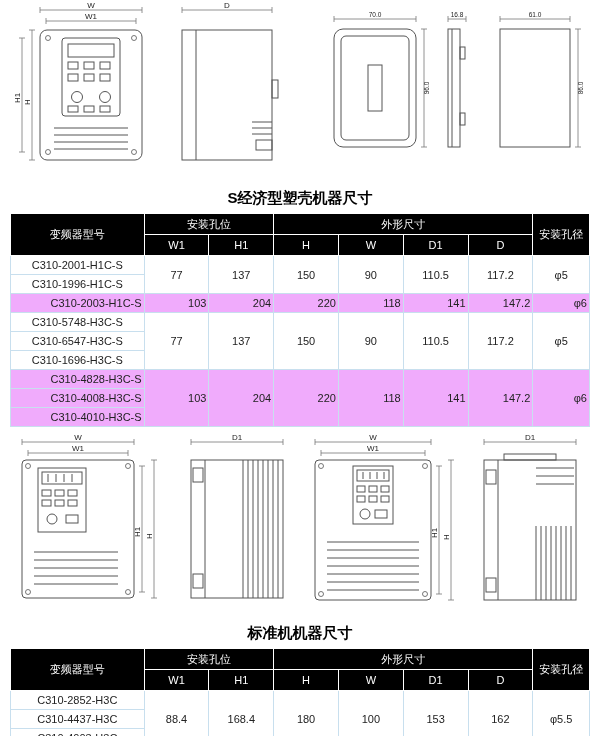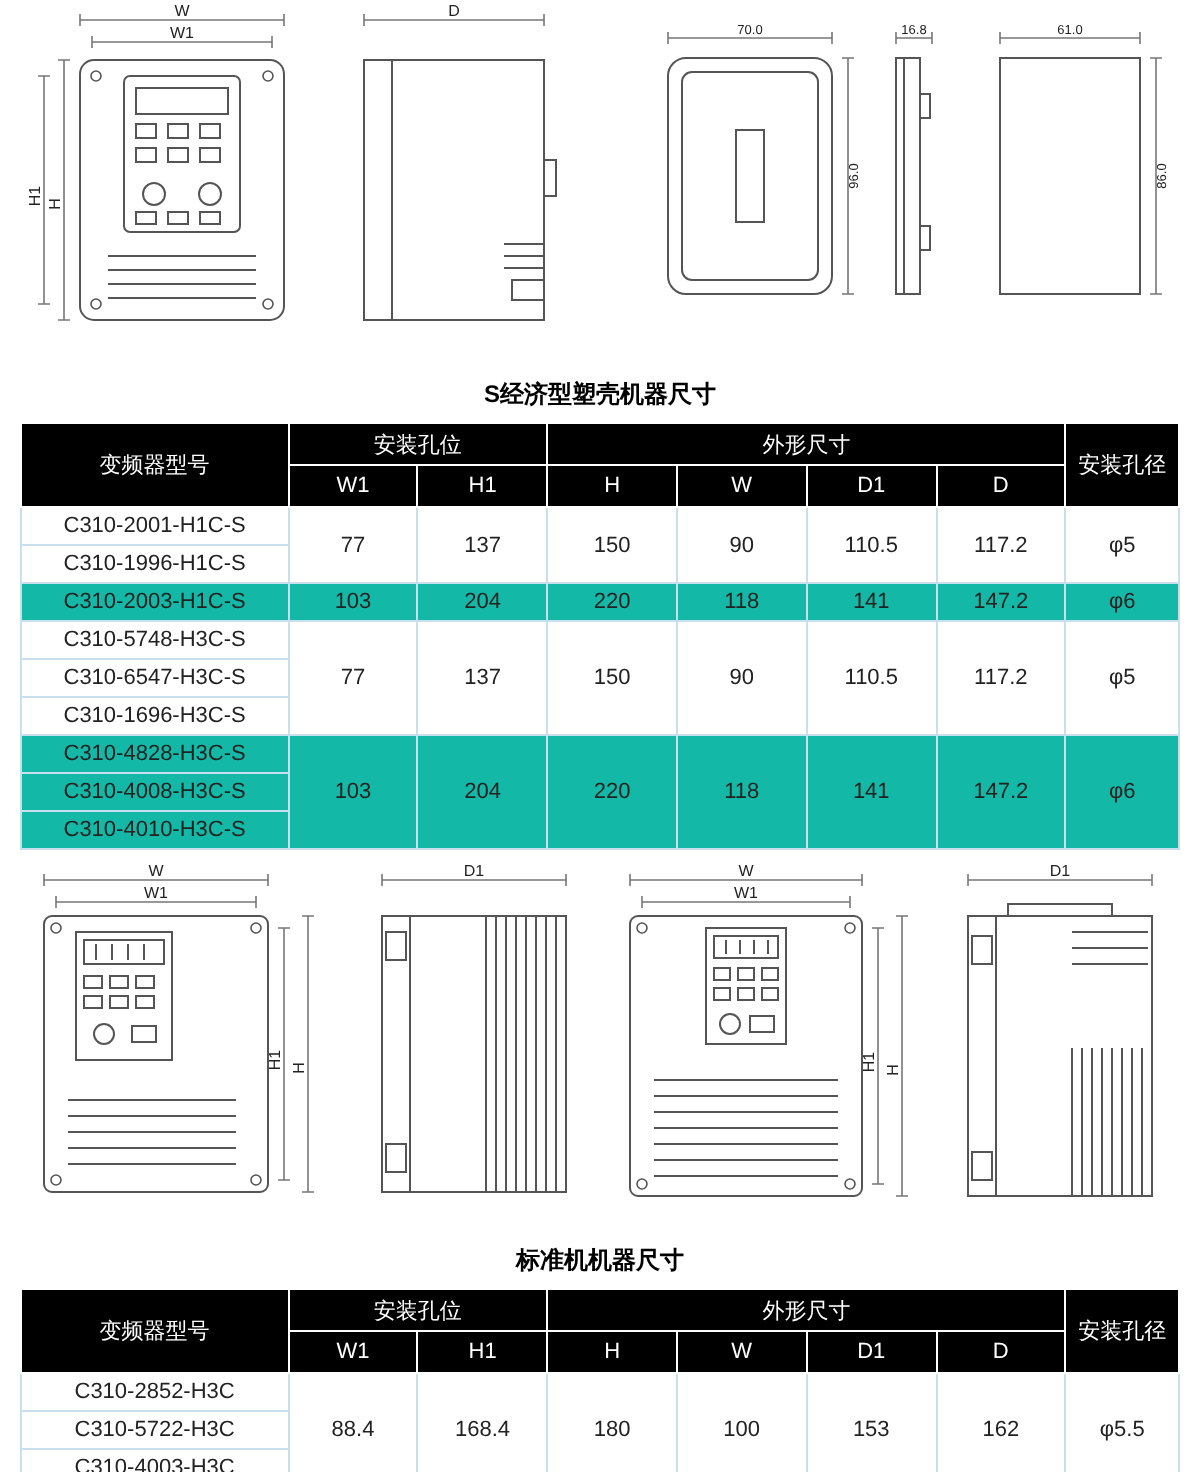--- a/index.html
+++ b/index.html
@@ -9,25 +9,25 @@
   }
   .drawrow{display:flex;justify-content:space-between;align-items:flex-end;padding:2px 14px 0;}
   .dgroup{display:flex;align-items:flex-end;gap:4px;}
   svg{display:block;}
   svg .ln{stroke:#555;stroke-width:1;fill:none;}
   svg .dim{stroke:#777;stroke-width:0.8;fill:none;}
   svg .scr{stroke:#555;stroke-width:0.8;fill:#fff;}
   svg text{font-size:8px;fill:#222;}
   svg text.sm{font-size:6.5px;}
   .caprow{display:flex;margin-top:2px;}
-  .cap{flex:1;text-align:center;font-weight:bold;font-size:12px;color:#000;}
+  .cap{flex:1;text-align:center;font-weight:bold;font-size:15px;color:#000;}
   table{width:580px;margin:5px 10px;border-collapse:collapse;font-size:11px;text-align:center;table-layout:fixed;}
   th{background:#000000;color:#fff;font-weight:normal;border:1px solid #fff;height:20px;padding:0 2px;}
   td{border:1px solid #c8dfee;height:18px;padding:0 2px;background:#fff;}
-  tr.alt td{background:#14b8a6;}
+  tr.alt td{background:#f0abfc;text-align:right;}
   col.cmodel{width:132px;} col.cval{width:64px;} col.chole{width:56px;}
 </style>
 </head>
 <body>
 
 <div class="drawrow">
   <div class="dgroup">
 
     <svg width="150" height="185" viewBox="0 0 150 185">
       <path class="dim" d="M26 8 H128 M26 5 V11 M128 5 V11"></path>
@@ -308,19 +308,19 @@
       <td>C310-2852-H3C</td>
       <td rowspan="3">88.4</td>
       <td rowspan="3">168.4</td>
       <td rowspan="3">180</td>
       <td rowspan="3">100</td>
       <td rowspan="3">153</td>
       <td rowspan="3">162</td>
       <td rowspan="3">φ5.5</td>
     </tr>
     <tr>
-      <td>C310-5722-H3C</td>
+      <td>C310-4437-H3C</td>
     </tr>
     <tr>
       <td>C310-4003-H3C</td>
     </tr>
   </tbody>
 </table>
 
 </body></html>

